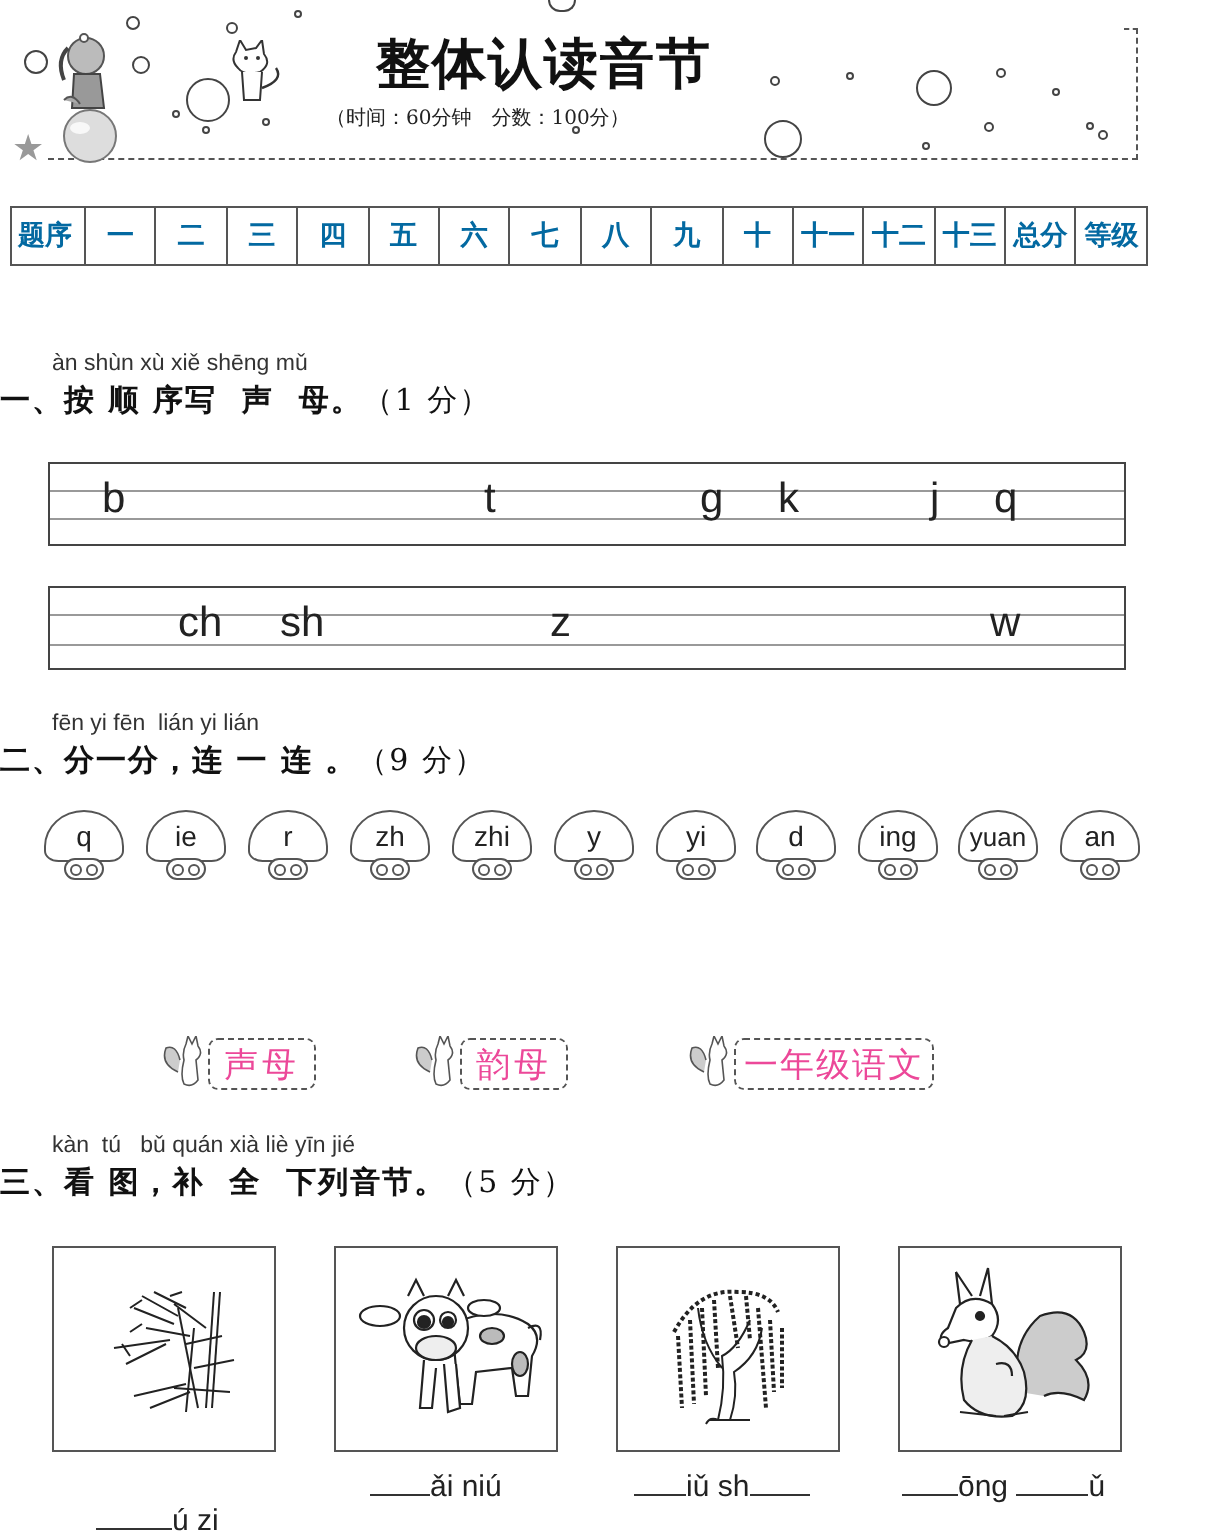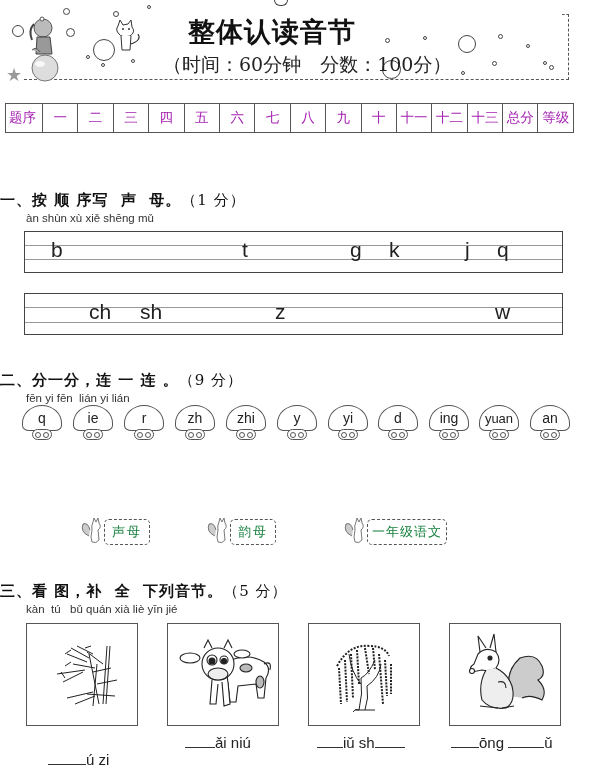--- a/index.html
+++ b/index.html
@@ -5,54 +5,54 @@
   * { margin:0; padding:0; box-sizing:border-box; }
   html, body { width:605px; height:767px; background:#ffffff; overflow:hidden; }
   body { position:relative; font-family:"DejaVu Sans", sans-serif; color:#1a1a1a; }
 
   
   .header { position:absolute; left:0; top:0; width:605px; height:86px; }
   .header-dash-bottom { position:absolute; left:24px; top:79px; width:545px; border-top:1.4px dashed #555; }
   .header-dash-right { position:absolute; left:568px; top:14px; height:66px; border-left:1.4px dashed #555; }
   .header-dash-top { position:absolute; left:562px; top:14px; width:7px; border-top:1.4px dashed #555; }
   .title { position:absolute; left:188px; top:14px; font-size:27px; font-weight:bold; letter-spacing:1px; color:#111; font-family:"DejaVu Sans", sans-serif; }
-  .subtitle { position:absolute; left:163px; top:52px; font-size:19px; color:#222; font-family:"DejaVu Serif", serif; }
+  .subtitle { position:absolute; left:163px; top:52px; font-size:10px; color:#222; font-family:"DejaVu Serif", serif; }
   .grade-label { position:absolute; left:420px; top:7px; font-size:12.5px; color:#222; }
   .bubble { position:absolute; border:1.2px solid #444; border-radius:50%; background:transparent; }
   .girl { position:absolute; left:22px; top:10px; width:46px; height:72px; }
   .cat  { position:absolute; left:108px; top:20px; width:36px; height:34px; }
   .star { position:absolute; left:6px; top:64px; font-size:18px; color:#999; }
 
   
   .score-table { position:absolute; left:5px; top:103px; width:569px; border-collapse:collapse; table-layout:fixed; }
-  .score-table td { border:1px solid #555; height:29px; text-align:center; font-size:13.5px; font-weight:normal; color:#a21caf; padding:0; }
+  .score-table td { border:1px solid #555; height:29px; text-align:center; font-size:13.5px; font-weight:bold; color:#0369a1; padding:0; }
   .score-table td.row-head { width:37px; text-align:left; padding-left:3px; }
 
   
-  .pinyin { position:absolute; font-size:11.5px; color:#333; white-space:pre; font-family:"Liberation Sans", sans-serif;margin-top:36px; }
+  .pinyin { position:absolute; font-size:11.5px; color:#333; white-space:pre; font-family:"Liberation Sans", sans-serif; }
   .sec-title { position:absolute; font-size:15px; font-weight:bold; color:#111; white-space:pre; letter-spacing:1px; }
   .sec-title .pts { font-weight:normal; font-family:"DejaVu Serif", serif; }
 
   
   .four-line { position:absolute; left:24px; width:539px; height:42px; border:1.3px solid #444; }
   .four-line .gl { position:absolute; left:0; right:0; border-top:1px solid #999; }
   .four-line .letter { position:absolute; top:6px; font-size:21px; color:#222; font-family:"Liberation Sans", sans-serif; }
 
   
   .mush-row { position:absolute; left:22px; top:405px; width:570px; height:40px; }
   .mush { position:absolute; width:40px; height:38px; }
   .mush .cap { position:absolute; left:0; top:0; width:40px; height:26px; border:1.3px solid #555; border-radius:22px 22px 8px 8px / 20px 20px 6px 6px; background:#fff; display:flex; align-items:center; justify-content:center; font-size:14px; color:#222; font-family:"Liberation Sans", sans-serif; }
   .mush .stem { position:absolute; left:10px; top:24px; width:20px; height:11px; border:1.2px solid #555; border-radius:6px; background:#fff; }
   .mush .stem::before, .mush .stem::after { content:""; position:absolute; top:2px; width:4px; height:4px; border:1px solid #555; border-radius:50%; }
   .mush .stem::before { left:2px; } .mush .stem::after { right:2px; }
 
   
   .sq-box { position:absolute; top:518px; height:28px; display:flex; align-items:center; }
   .sq-icon { width:24px; height:28px; position:relative; }
-  .sq-label { height:26px; border:1px dashed #555; border-radius:5px; padding:0 7px; display:flex; align-items:center; font-size:13px; color:#15803d; font-family:"DejaVu Serif", serif; letter-spacing:2px; }
+  .sq-label { height:26px; border:1px dashed #555; border-radius:5px; padding:0 7px; display:flex; align-items:center; font-size:17px; color:#ec4899; font-family:"DejaVu Serif", serif; letter-spacing:2px; }
 
   
   .pic-card { position:absolute; top:623px; width:112px; height:103px; border:1.4px solid #555; background:#fff; }
   .pic-card svg { position:absolute; left:0; top:0; }
   .answer { position:absolute; top:734px; font-size:15px; color:#222; white-space:pre; font-family:"Liberation Sans", sans-serif; }
   .blank { display:inline-block; border-bottom:1px solid #333; height:14px; vertical-align:baseline; }
 </style>
 </head>
 <body>
 

